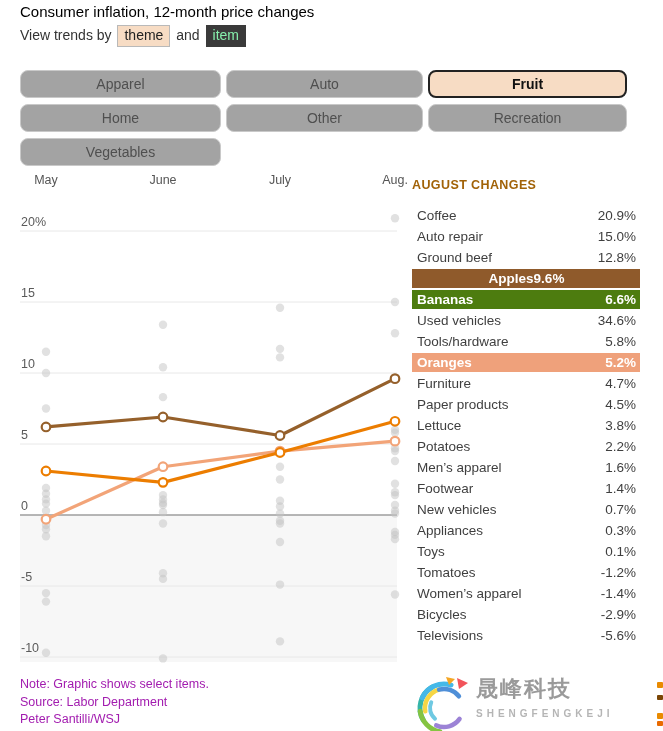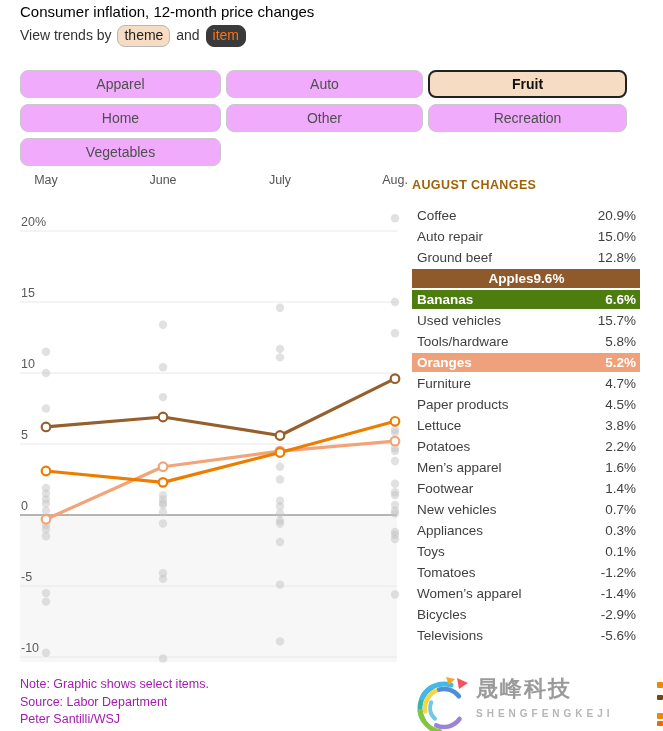--- a/index.html
+++ b/index.html
@@ -1,28 +1,28 @@
 <!DOCTYPE html>
 <html><head>
 <meta charset="utf-8">
 <style>
   html,body{margin:0;padding:0;background:#fff;}
   #page{position:relative;width:663px;height:731px;overflow:hidden;background:#fff;
         font-family:"Liberation Sans",sans-serif;color:#222;}
   
   .title{position:absolute;left:20px;top:3px;font-size:15px;font-weight:400;color:#000;}
   .subtitle{position:absolute;left:20px;top:25px;font-size:14px;color:#333;}
-  .chip{display:inline-block;border-radius:8px;padding:1px 6px 2px;margin:0 2px;line-height:17px;}
+  .chip{display:inline-block;border-radius:0;padding:1px 6px 2px;margin:0 2px;line-height:17px;}
   .chip.theme{background:#F7DCC4;border:1px solid #b9b9b9;color:#222;}
-  .chip.item{background:#3A3A3A;border:1px solid #3A3A3A;color:#f97316;}
+  .chip.item{background:#3A3A3A;border:1px solid #3A3A3A;color:#86efac;}
   
   .btn-grid{position:absolute;left:20px;top:70px;width:612px;display:grid;
             grid-template-columns:201px 197px 199px;gap:6px 5px;}
   .cat-btn{height:28px;box-sizing:border-box;border:1.5px solid #c9c9c9;border-radius:8px;
-           background:#f0abfc;color:#4f4f4f;font-size:14px;display:flex;align-items:center;
+           background:#a3a3a3;color:#4f4f4f;font-size:14px;display:flex;align-items:center;
            justify-content:center;cursor:pointer;font-family:"Liberation Sans",sans-serif;}
   .cat-btn.selected{background:#F7DCC4;border:2px solid #222;color:#111;font-weight:700;}
   
   #chart{position:absolute;left:0;top:170px;}
   #chart text{font-family:"Liberation Sans",sans-serif;}
   
   .panel{position:absolute;left:412px;top:177px;width:228px;}
   .panel h2{margin:0;font-size:12.5px;font-weight:700;letter-spacing:.4px;color:#a16207;line-height:16px;}
   .rows{margin-top:12px;}
   .row{display:flex;justify-content:space-between;align-items:center;height:21px;
@@ -176,21 +176,21 @@
         <div class="row hl" style="background: rgb(143, 90, 43); justify-content: center;">
           <span class="lbl">Apples</span>
           <span class="val">9.6%</span>
         </div>
         <div class="row hl" style="background: #4d7c0f;">
           <span class="lbl">Bananas</span>
           <span class="val">6.6%</span>
         </div>
         <div class="row">
           <span class="lbl">Used vehicles</span>
-          <span class="val">15.7%</span>
+          <span class="val">34.6%</span>
         </div>
         <div class="row">
           <span class="lbl">Tools/hardware</span>
           <span class="val">5.8%</span>
         </div>
         <div class="row hl" style="background: rgb(239, 161, 123);">
           <span class="lbl">Oranges</span>
           <span class="val">5.2%</span>
         </div>
         <div class="row">

